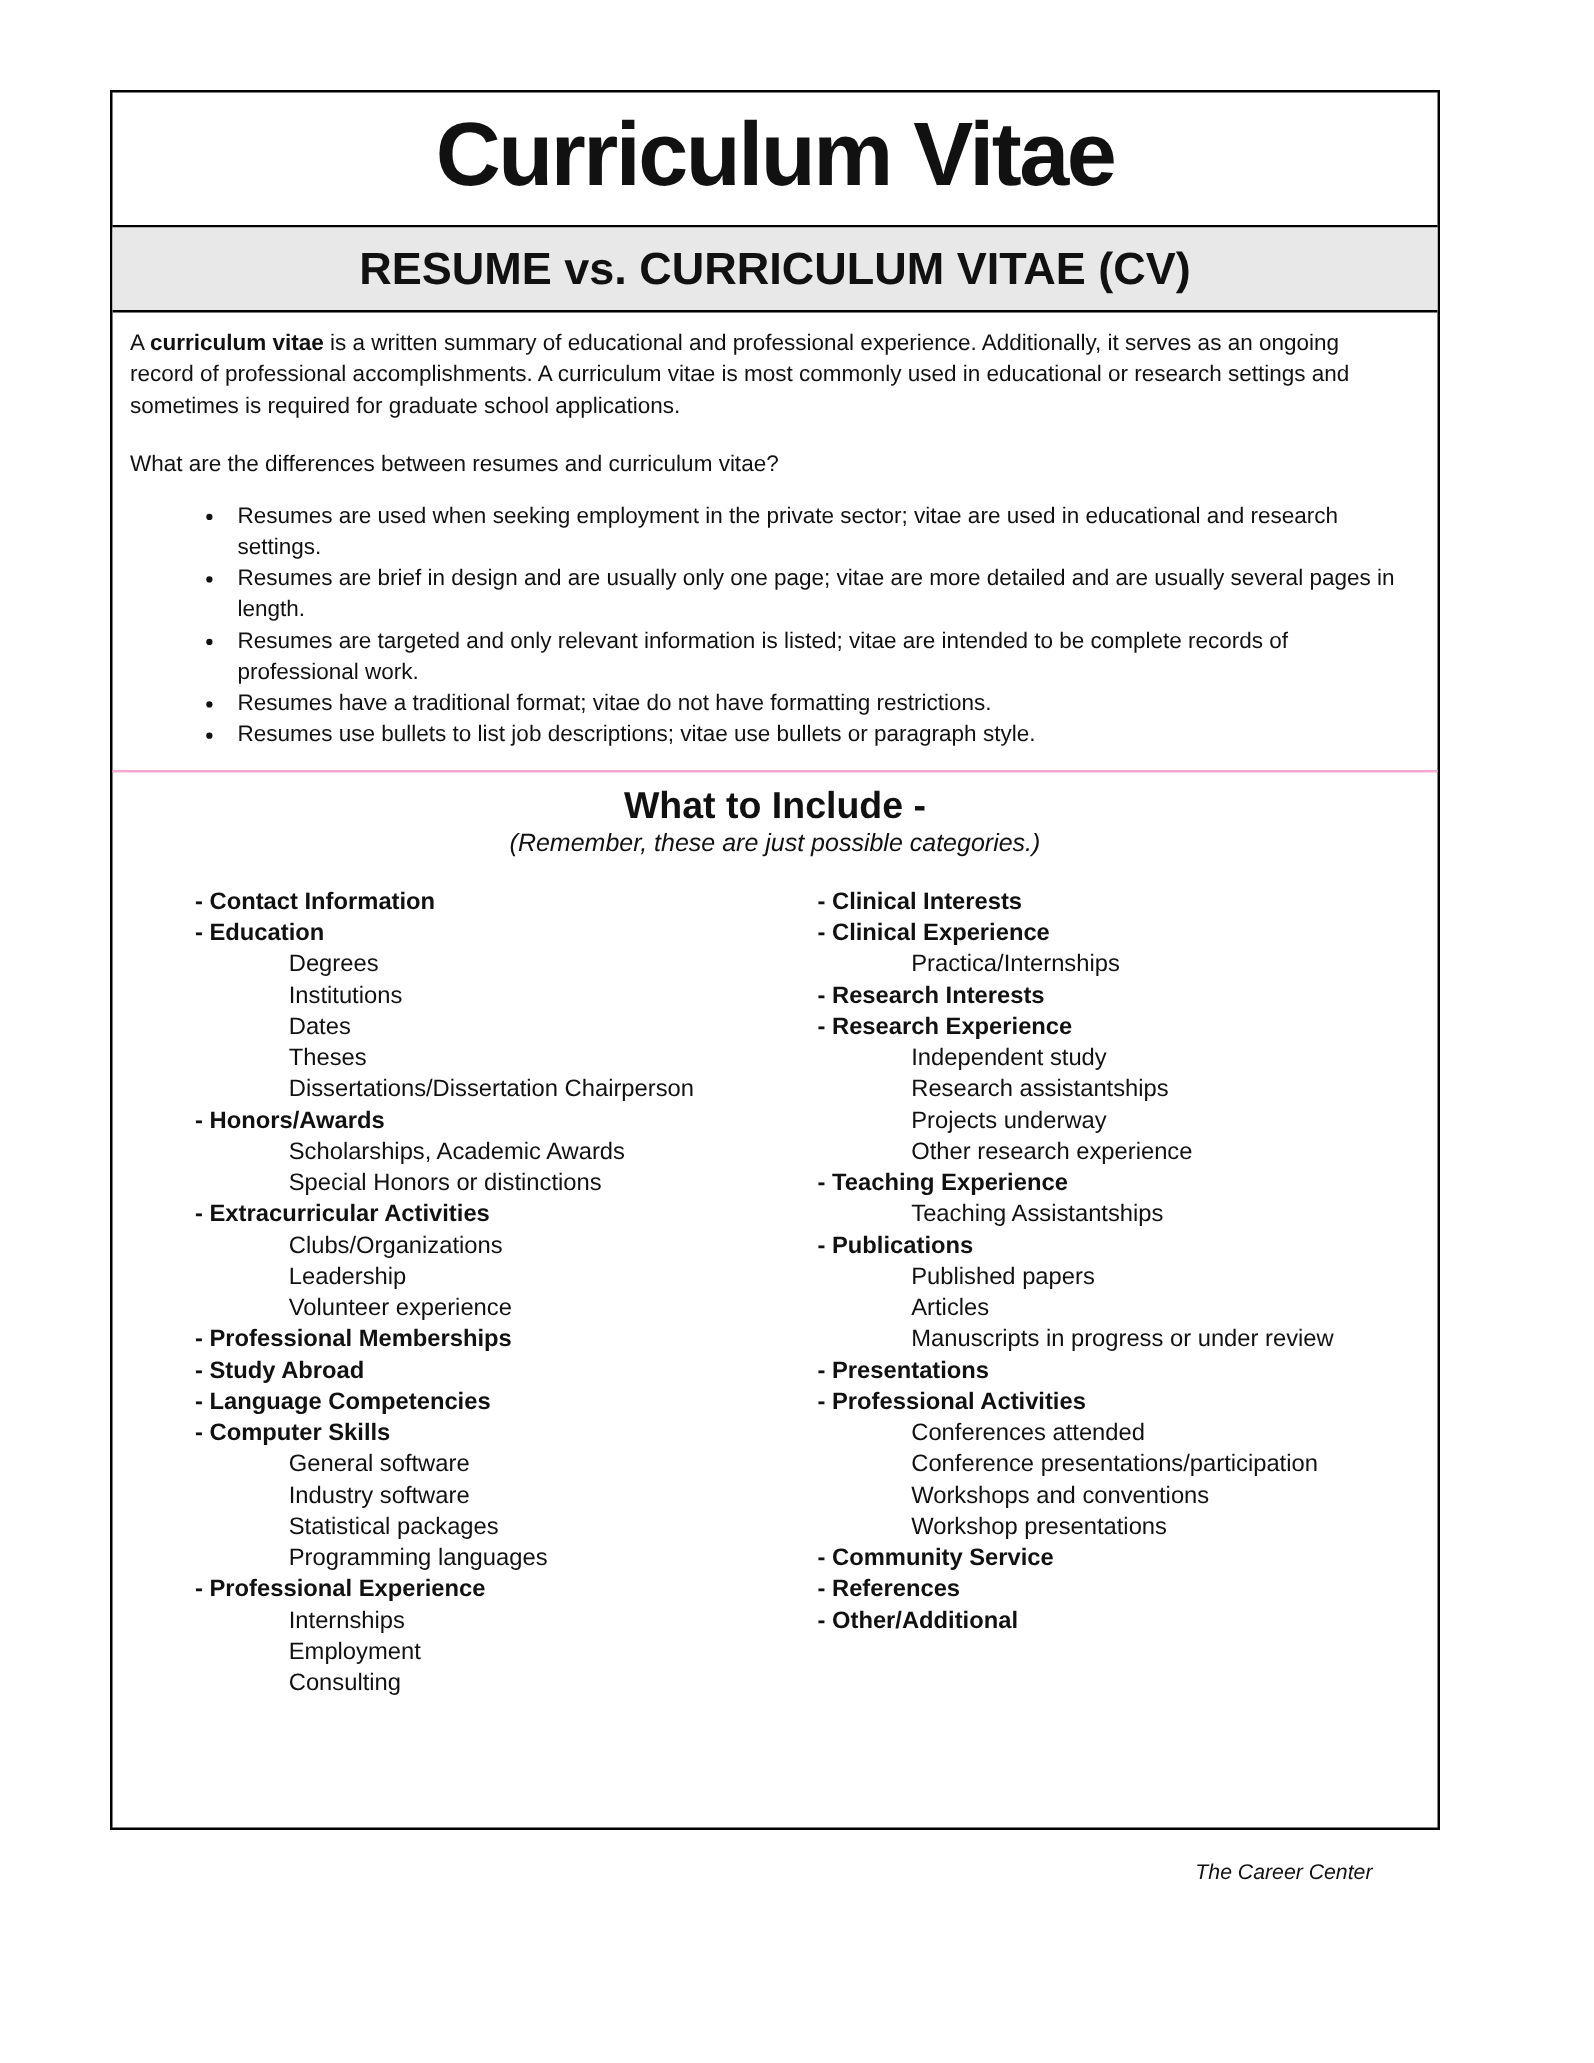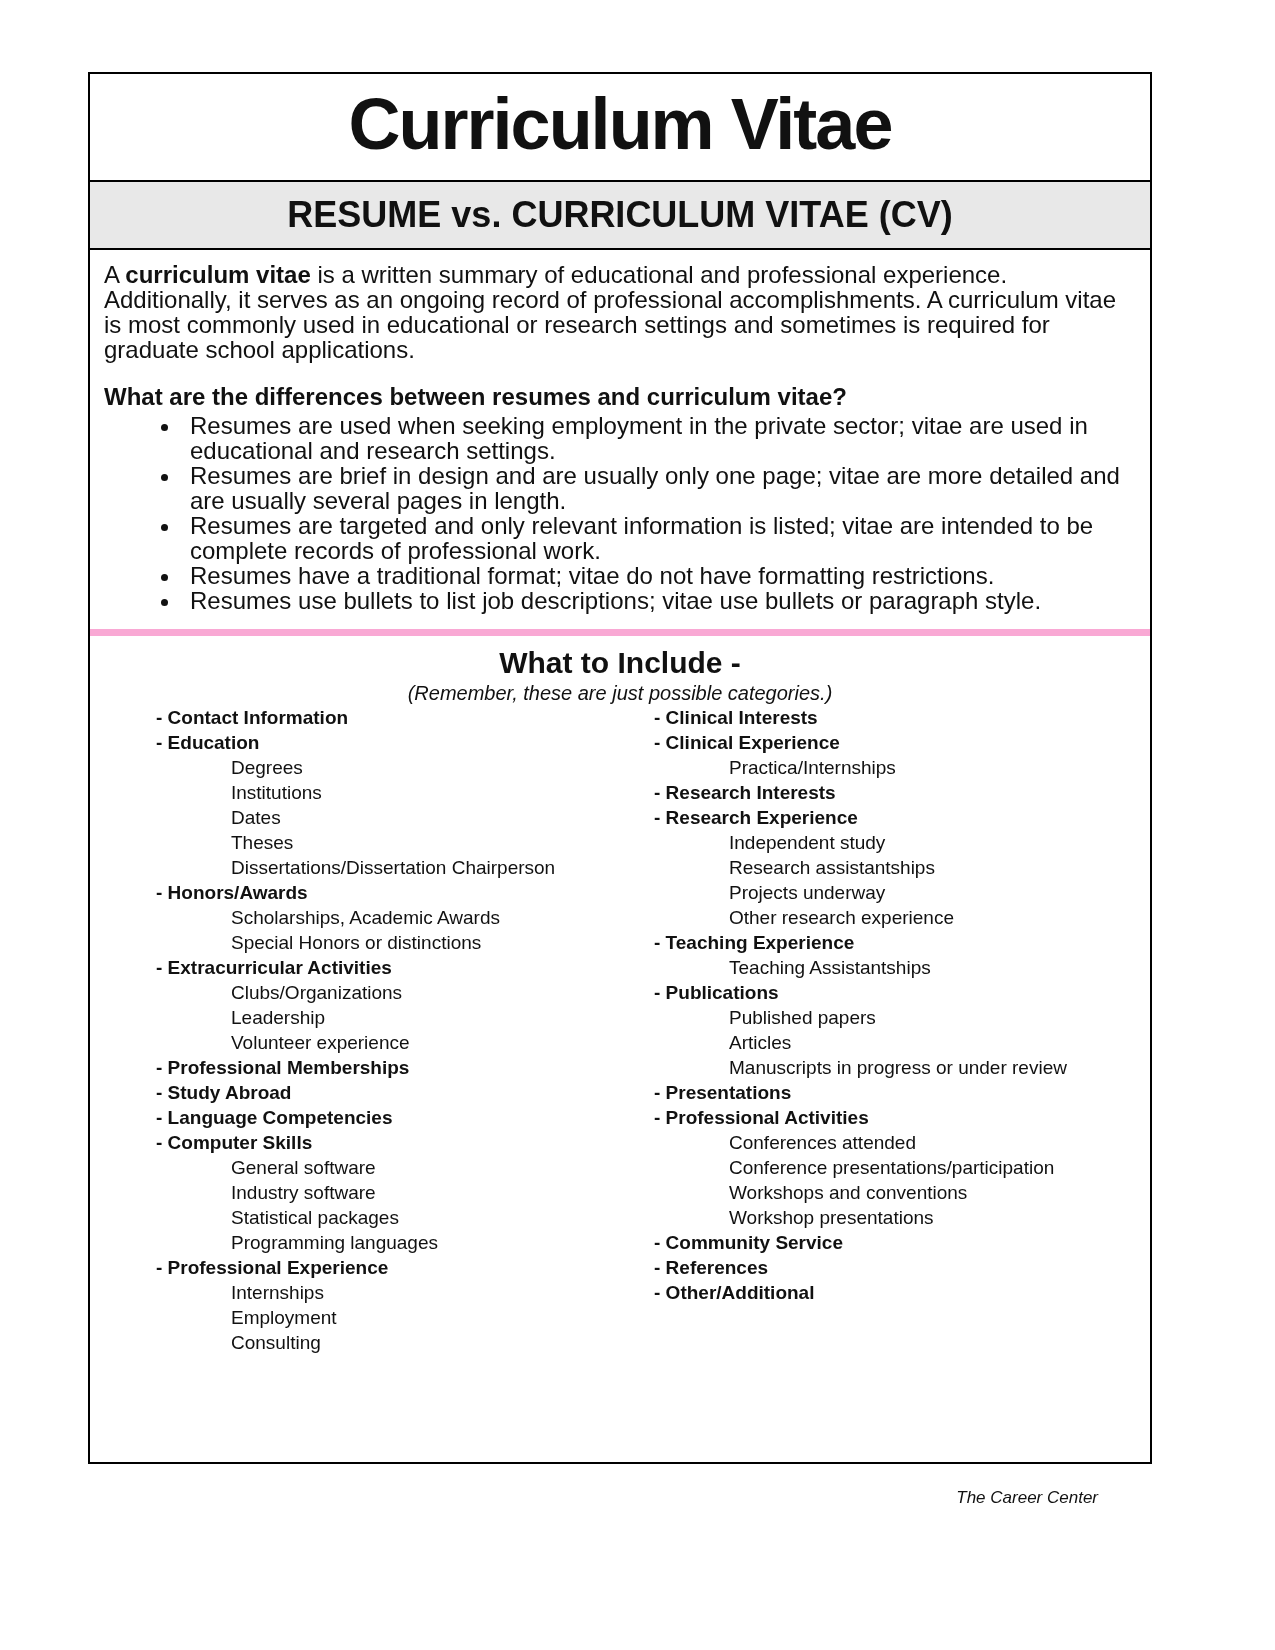--- a/index.html
+++ b/index.html
@@ -38,30 +38,30 @@
   .subtitle-bar {
     border-bottom: 2px solid #000000;
     background: #e8e8e8;
     text-align: center;
     padding: 12px 0;
     font-size: 36px;
     font-weight: bold;
   }
 
   .body-section {
-    border-bottom: 7px solid #f9a8d4;
+    border-bottom: 2px solid #f9a8d4;
     padding: 12px 26px 16px 14px;
-    font-size: 24px;
+    font-size: 18px;
     line-height: 25px;
   }
   .intro-para { margin-bottom: 22px; }
   .intro-para .bold-term { font-weight: bold; }
   .diff-heading {
-    font-weight: bold;
-    margin-bottom: 4px;
+    font-weight: normal;
+    margin-bottom: 16px;
   }
   ul.diff-list {
     list-style: disc;
     padding-left: 78px;
     margin: 0;
   }
   ul.diff-list li {
     padding-left: 8px;
     margin-bottom: 0;
   }
@@ -73,20 +73,21 @@
   .include-heading {
     text-align: center;
     font-size: 30px;
     font-weight: bold;
     margin-bottom: 2px;
   }
   .include-note {
     text-align: center;
     font-style: italic;
     font-size: 20px;
+    margin-bottom: 22px;
   }
   .columns {
     display: flex;
     flex-direction: row;
   }
   .col-left {
     width: 548px;
     padding-left: 66px;
   }
   .col-right {

